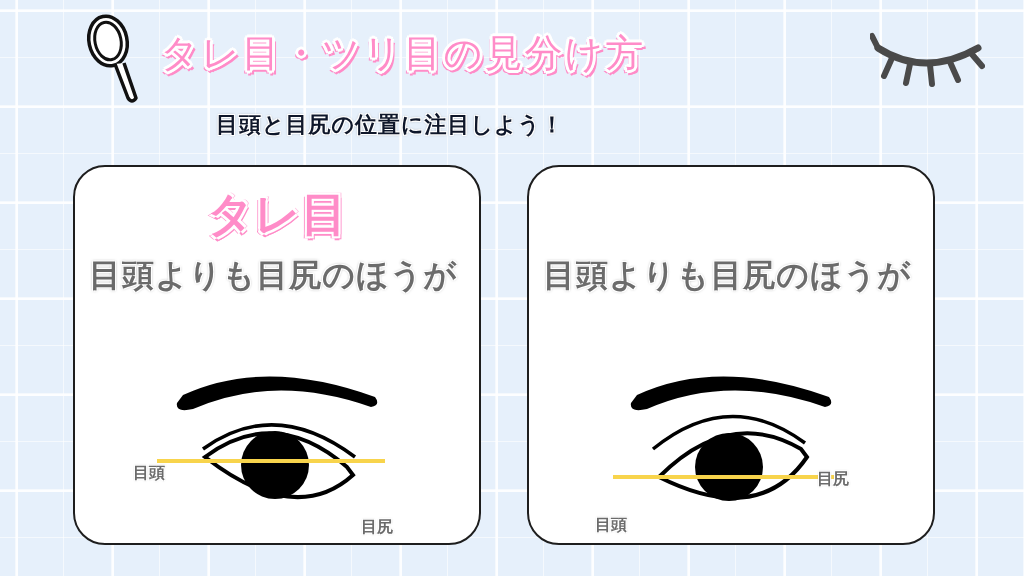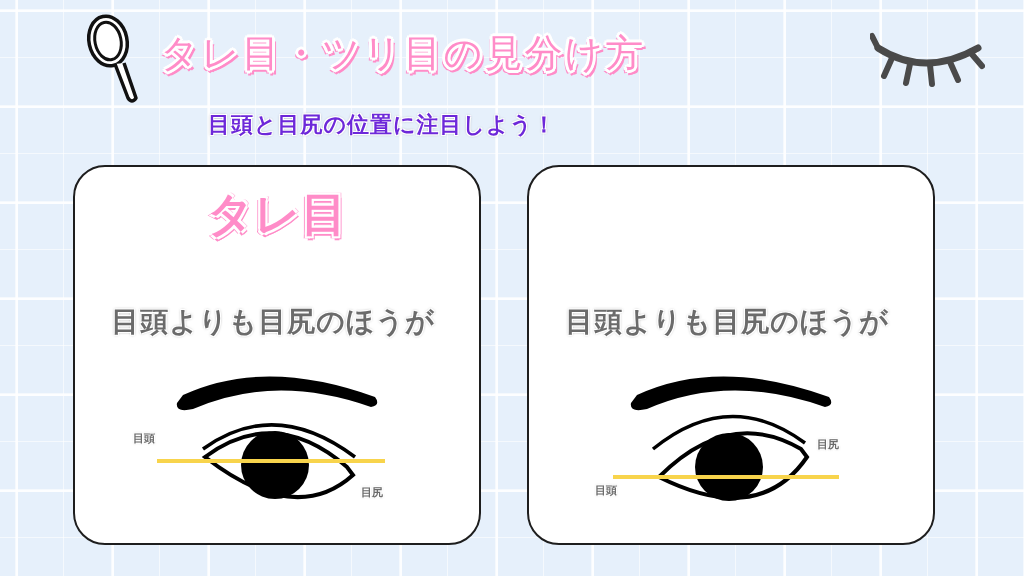--- a/index.html
+++ b/index.html
@@ -18,53 +18,53 @@
   .title {
     position: absolute; left: 160px; top: 18px; width: 720px; height: 70px;
     font-size: 38px; font-weight: normal; color: #ff8cc8; letter-spacing: 2px;
     white-space: nowrap; line-height: 70px;
     text-shadow:
       -2px -2px 0 #fff, 2px -2px 0 #fff, -2px 2px 0 #fff, 2px 2px 0 #fff,
       0 3px 0 #fff, 3px 0 0 #fff, -3px 0 0 #fff, 0 -3px 0 #fff,
       1px 5px 0 #ff8cc8, 4px 4px 0 #ff8cc8, -3px 3px 0 #ff8cc8;
   }
   .subtitle {
-    position: absolute; left: 208px; top: 110px; font-size: 22px; font-weight: bold;
-    color: #6d28d9; white-space: nowrap; letter-spacing: 1px;
+    position: absolute; left: 216px; top: 110px; font-size: 22px; font-weight: bold;
+    color: #0f172a; white-space: nowrap; letter-spacing: 1px;
     text-shadow: -1px -1px 0 #fff, 1px -1px 0 #fff, -1px 1px 0 #fff, 1px 1px 0 #fff,
       0 0 3px #888;
   }
   .mirror-icon { position: absolute; left: 82px; top: 8px; width: 60px; height: 96px; }
   .lash-icon { position: absolute; left: 870px; top: 28px; width: 115px; height: 60px; }
   .card {
     position: absolute; top: 165px; width: 408px; height: 380px;
     background: #fff; border: 2px solid #1e1e1e; border-radius: 32px; box-sizing: border-box;
   }
   .card.left { left: 73px; }
   .card.right { left: 527px; }
   .card-title {
     position: absolute; top: 20px; left: 0; right: 0; text-align: center;
     font-size: 46px; font-weight: bold; color: #ff8cc8; line-height: 54px;
     text-shadow:
       -2px -2px 0 #fff, 2px -2px 0 #fff, -2px 2px 0 #fff, 2px 2px 0 #fff,
       1px 4px 0 #ff8cc8, 3px 3px 0 #ff8cc8, -3px 2px 0 #ff8cc8, 3px -2px 0 #ffc0e0;
   }
   .card-desc {
     position: absolute; top: 84px; left: 0; right: 8px; text-align: center;
-    font-size: 28px; font-weight: bold; color: #6b6b6b; line-height: 48px;
+    font-size: 32px; font-weight: bold; color: #6b6b6b; line-height: 48px;
     letter-spacing: 1px;
     text-shadow: -1px -1px 0 #fff, 1px -1px 0 #fff, -1px 1px 0 #fff, 1px 1px 0 #fff,
       0 0 3px #777;
-    margin-top: 47px;
   }
   .eye-svg { position: absolute; left: 0; top: 190px; width: 404px; height: 180px; }
   .eye-label {
-    position: absolute; font-size: 11px; font-weight: bold; color: #6b6b6b;
+    position: absolute; font-size: 16px; font-weight: bold; color: #6b6b6b;
     text-shadow: -1px -1px 0 #fff, 1px -1px 0 #fff, -1px 1px 0 #fff, 1px 1px 0 #fff, 0 0 2px #777;
     white-space: nowrap;
+    margin-top: 32px;
   }
 </style>
 </head>
 <body>
 
 <svg class="mirror-icon" viewBox="0 0 60 96">
   <ellipse cx="26" cy="33" rx="19" ry="25" transform="rotate(-12 26 33)" fill="#fff" stroke="#111" stroke-width="3.5"></ellipse>
   <ellipse cx="26" cy="33" rx="13" ry="19" transform="rotate(-12 26 33)" fill="none" stroke="#111" stroke-width="3"></ellipse>
   <path d="M33 56 L46 90 Q50 96 54 90 L42 55" fill="#fff" stroke="#111" stroke-width="3.5" stroke-linejoin="round"></path>
 </svg>

